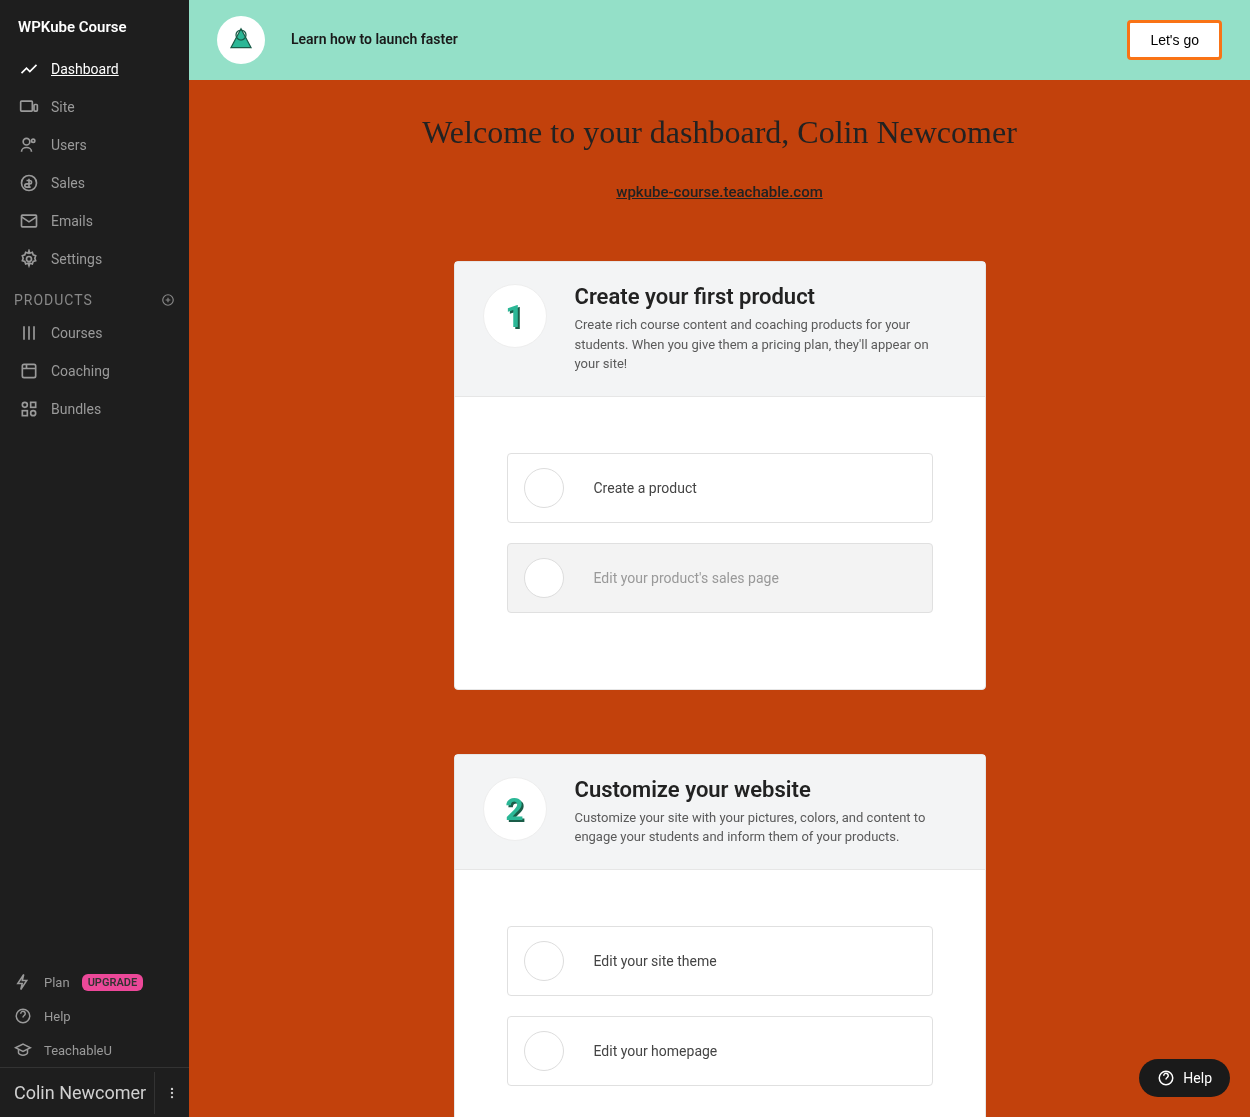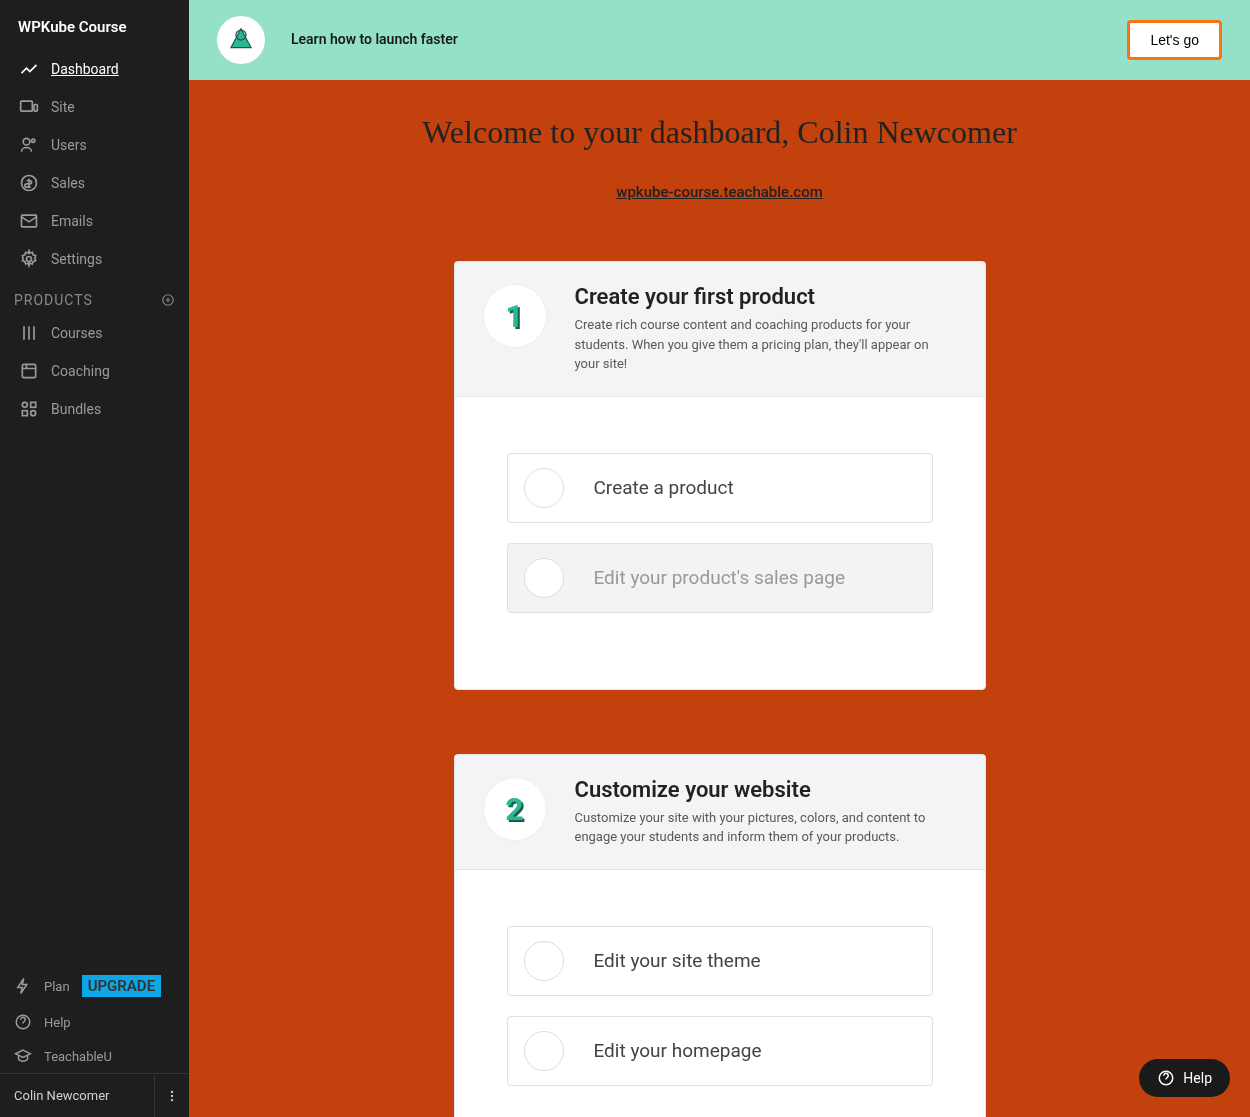--- a/index.html
+++ b/index.html
@@ -52,36 +52,36 @@
     .footer-item {
       display: flex;
       align-items: center;
       padding: 8px 14px;
       font-size: 13px;
       color: #9a9a9a;
       cursor: pointer;
     }
     .footer-item svg { width: 18px; height: 18px; margin-right: 12px; }
     .plan-badge {
-      background: #0ea5e9;
+      background: #ec4899;
       color: #333;
-      font-size: 15px;
+      font-size: 11px;
       font-weight: 600;
       padding: 2px 6px;
-      border-radius: 0;
+      border-radius: 6px;
       margin-left: 12px;
     }
     .user-bar {
       border-top: 1px solid #333;
       display: flex;
       align-items: center;
       justify-content: space-between;
       padding: 14px 14px;
       color: #d0d0d0;
-      font-size: 13px;
+      font-size: 18px;
     }
     .user-menu-trigger {
       border-left: 1px solid #333;
       padding: 14px 10px;
       margin: -14px -14px -14px 0;
       display: flex;
       align-items: center;
     }
     .main {
       position: absolute;
@@ -178,21 +178,21 @@
       cursor: pointer;
     }
     .task.disabled { background: #f3f3f3; cursor: default; }
     .task-circle {
       width: 40px; height: 40px;
       border: 1px solid #ddd;
       border-radius: 50%;
       margin-right: 30px;
       background: #fff;
     }
-    .task-label { font-size: 19px; color: #444; }
+    .task-label { font-size: 14px; color: #444; }
     .task.disabled .task-label { color: #999; }
     .help-btn {
       position: absolute;
       right: 20px; bottom: 20px;
       background: #1a1a1a;
       color: #fff;
       border-radius: 22px;
       padding: 10px 18px;
       display: flex;
       align-items: center;

